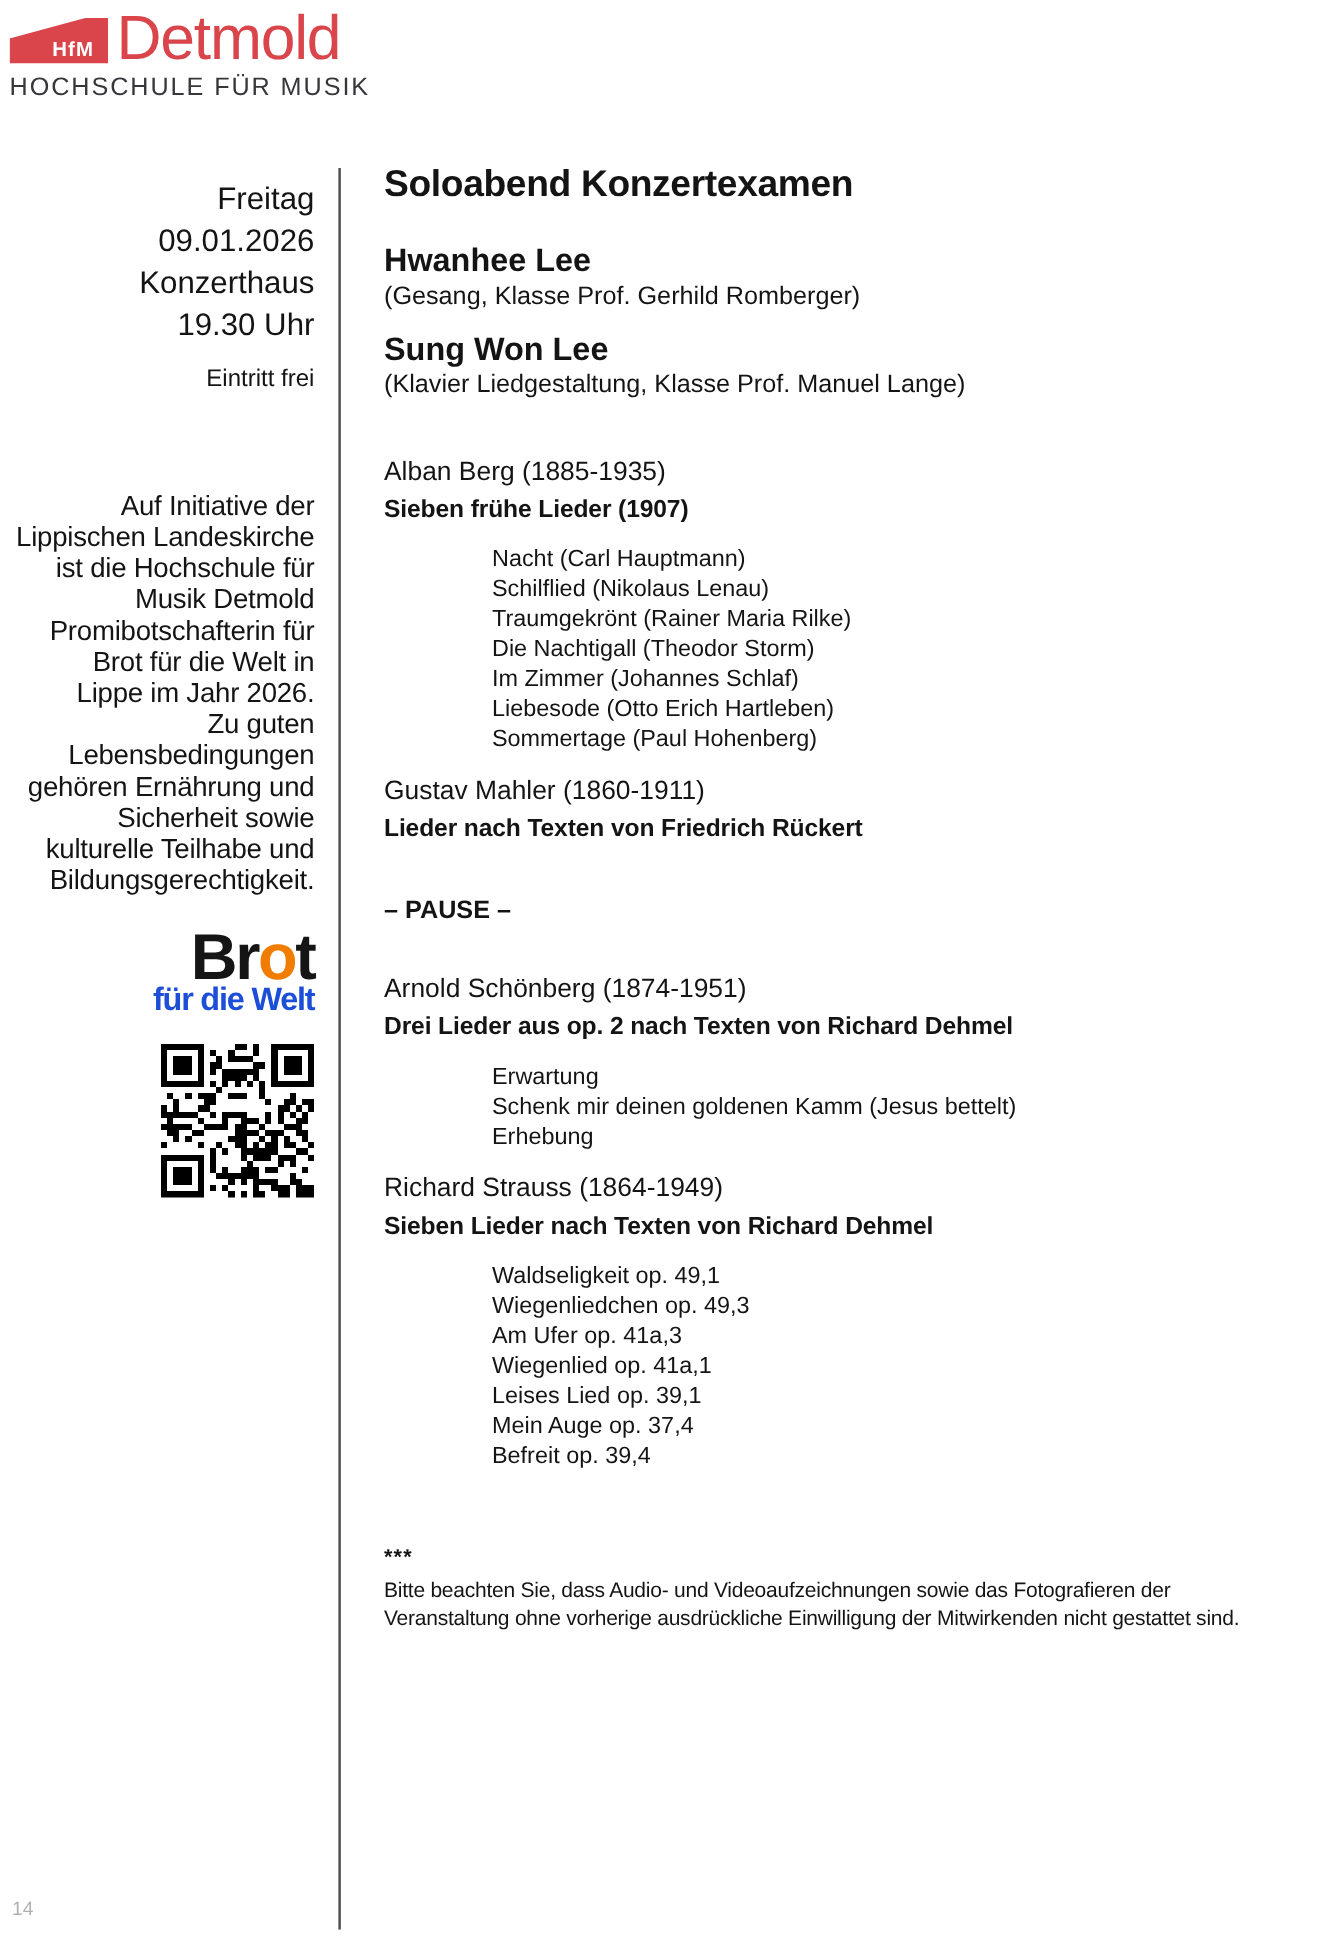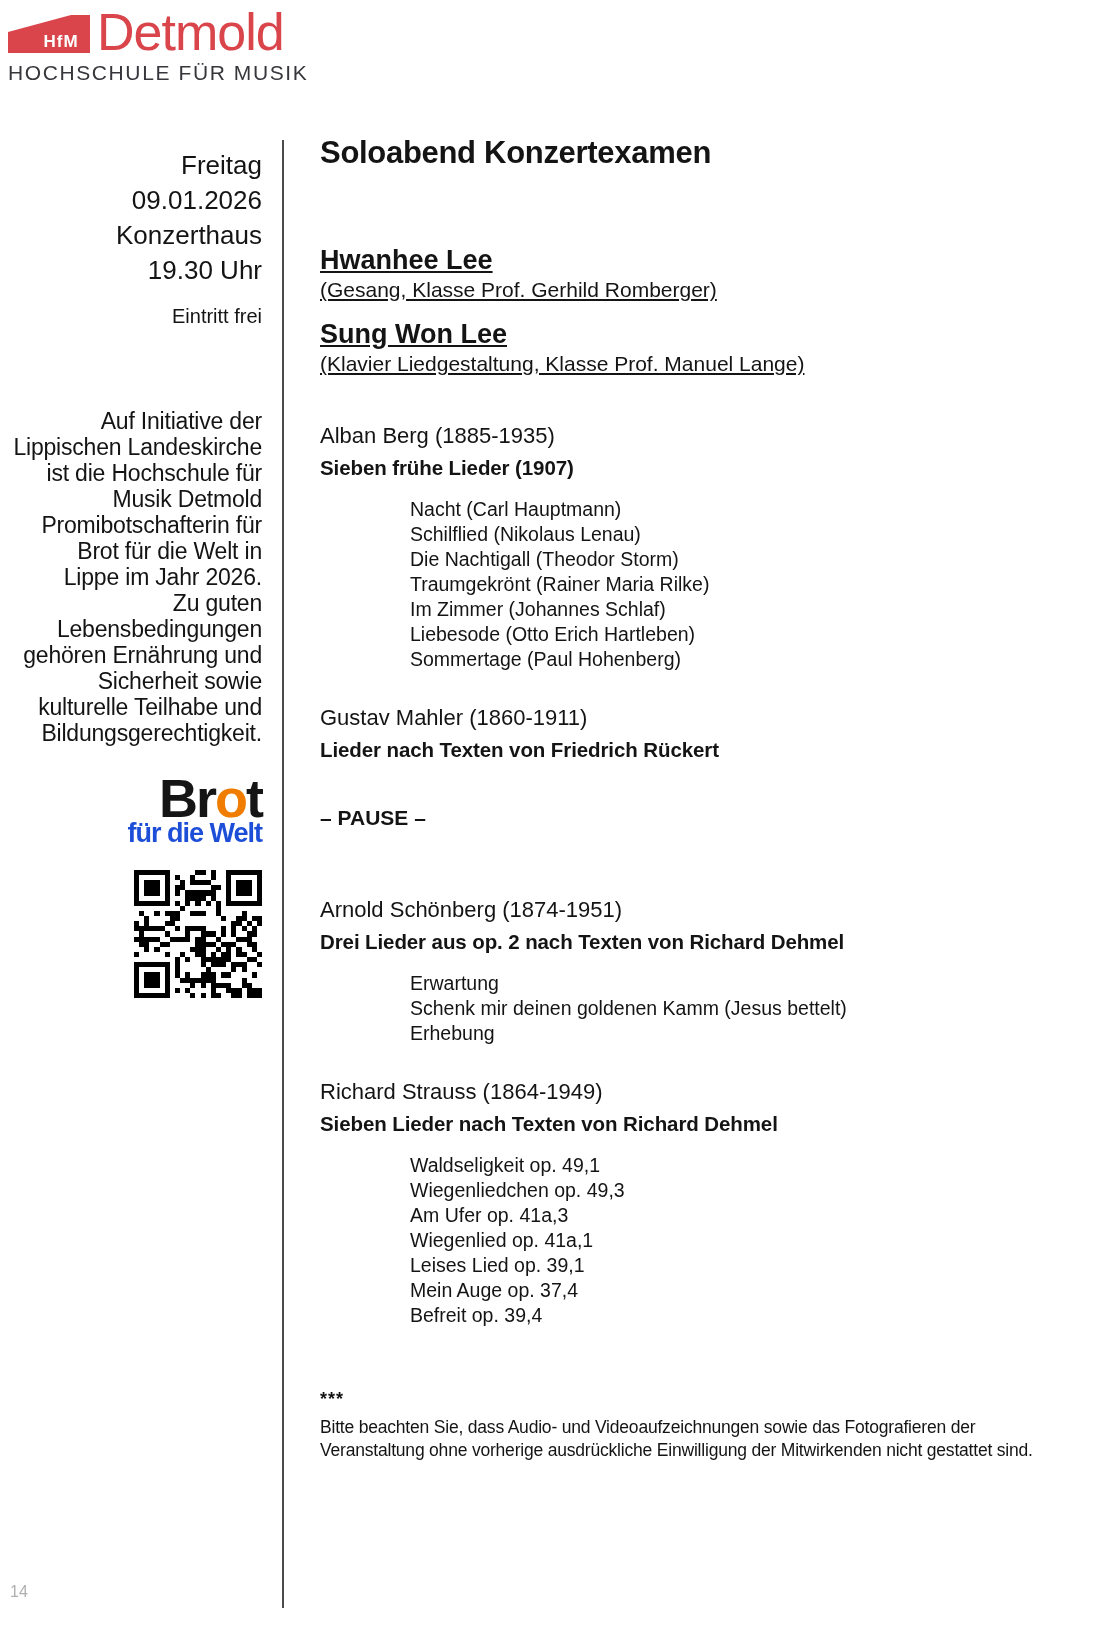--- a/index.html
+++ b/index.html
@@ -35,27 +35,27 @@
   .brot-o{color:var(--orange);}
   .brot-tagline{font-size:27px;font-weight:700;line-height:26px;letter-spacing:-1px;color:#1d4ed8;}
   .qr-wrap{margin-top:24px;}
   .qr-wrap svg{display:inline-block;}
 
   .divider{position:absolute;left:282px;top:140px;width:2px;height:1468px;background:var(--divider);}
 
   
   .main{position:absolute;left:320px;top:135px;width:778px;}
   .title{font-size:31px;font-weight:700;line-height:36px;letter-spacing:-0.3px;margin:0;}
-  .performers{margin-top:73px;text-decoration:underline;}
+  .performers{margin-top:30px;}
   .performer + .performer{margin-top:14px;}
   .performer-name{font-size:27px;font-weight:700;line-height:32px;}
   .performer-detail{font-size:21px;line-height:28px;}
-  .section{margin-top:32px;}
+  .section{margin-top:16px;}
   .section.first{margin-top:44px;}
-  .section.after-pause{margin-top:65px;}
+  .section.after-pause{margin-top:38px;}
   .composer{font-size:22px;line-height:27px;}
   .work{font-size:20.5px;font-weight:700;line-height:27px;margin-top:5px;letter-spacing:-0.1px;}
   .songs{margin:16px 0 0 90px;padding:0;list-style:none;font-size:19.5px;line-height:25px;}
   .pause{margin-top:42px;font-size:21px;font-weight:700;line-height:26px;}
   .stars{margin-top:64px;font-size:18px;line-height:14px;font-weight:700;letter-spacing:1px;}
   .notice{margin-top:10px;font-size:17.5px;line-height:23px;letter-spacing:-0.2px;white-space:pre-line;}
 
   .page-number{position:absolute;left:10px;top:1583px;width:252px;text-align:left;padding-right:8px;
     font-size:16px;color:var(--pagenum);}
 </style>
@@ -417,22 +417,22 @@
     <div class="performer-detail">(Klavier Liedgestaltung, Klasse Prof. Manuel Lange)</div>
   </div>
 </div>
   <div id="sections">
   <div class="section first">
     <div class="composer">Alban Berg (1885-1935)</div>
     <div class="work">Sieben frühe Lieder (1907)</div>
     <ul class="songs">
           <li>Nacht (Carl Hauptmann)</li>
           <li>Schilflied (Nikolaus Lenau)</li>
+          <li>Traumgekrönt (Rainer Maria Rilke)</li>
           <li>Die Nachtigall (Theodor Storm)</li>
-          <li>Traumgekrönt (Rainer Maria Rilke)</li>
           <li>Im Zimmer (Johannes Schlaf)</li>
           <li>Liebesode (Otto Erich Hartleben)</li>
           <li>Sommertage (Paul Hohenberg)</li>
         </ul>
   </div>
 
   <div class="section">
     <div class="composer">Gustav Mahler (1860-1911)</div>
     <div class="work">Lieder nach Texten von Friedrich Rückert</div>
   </div>

